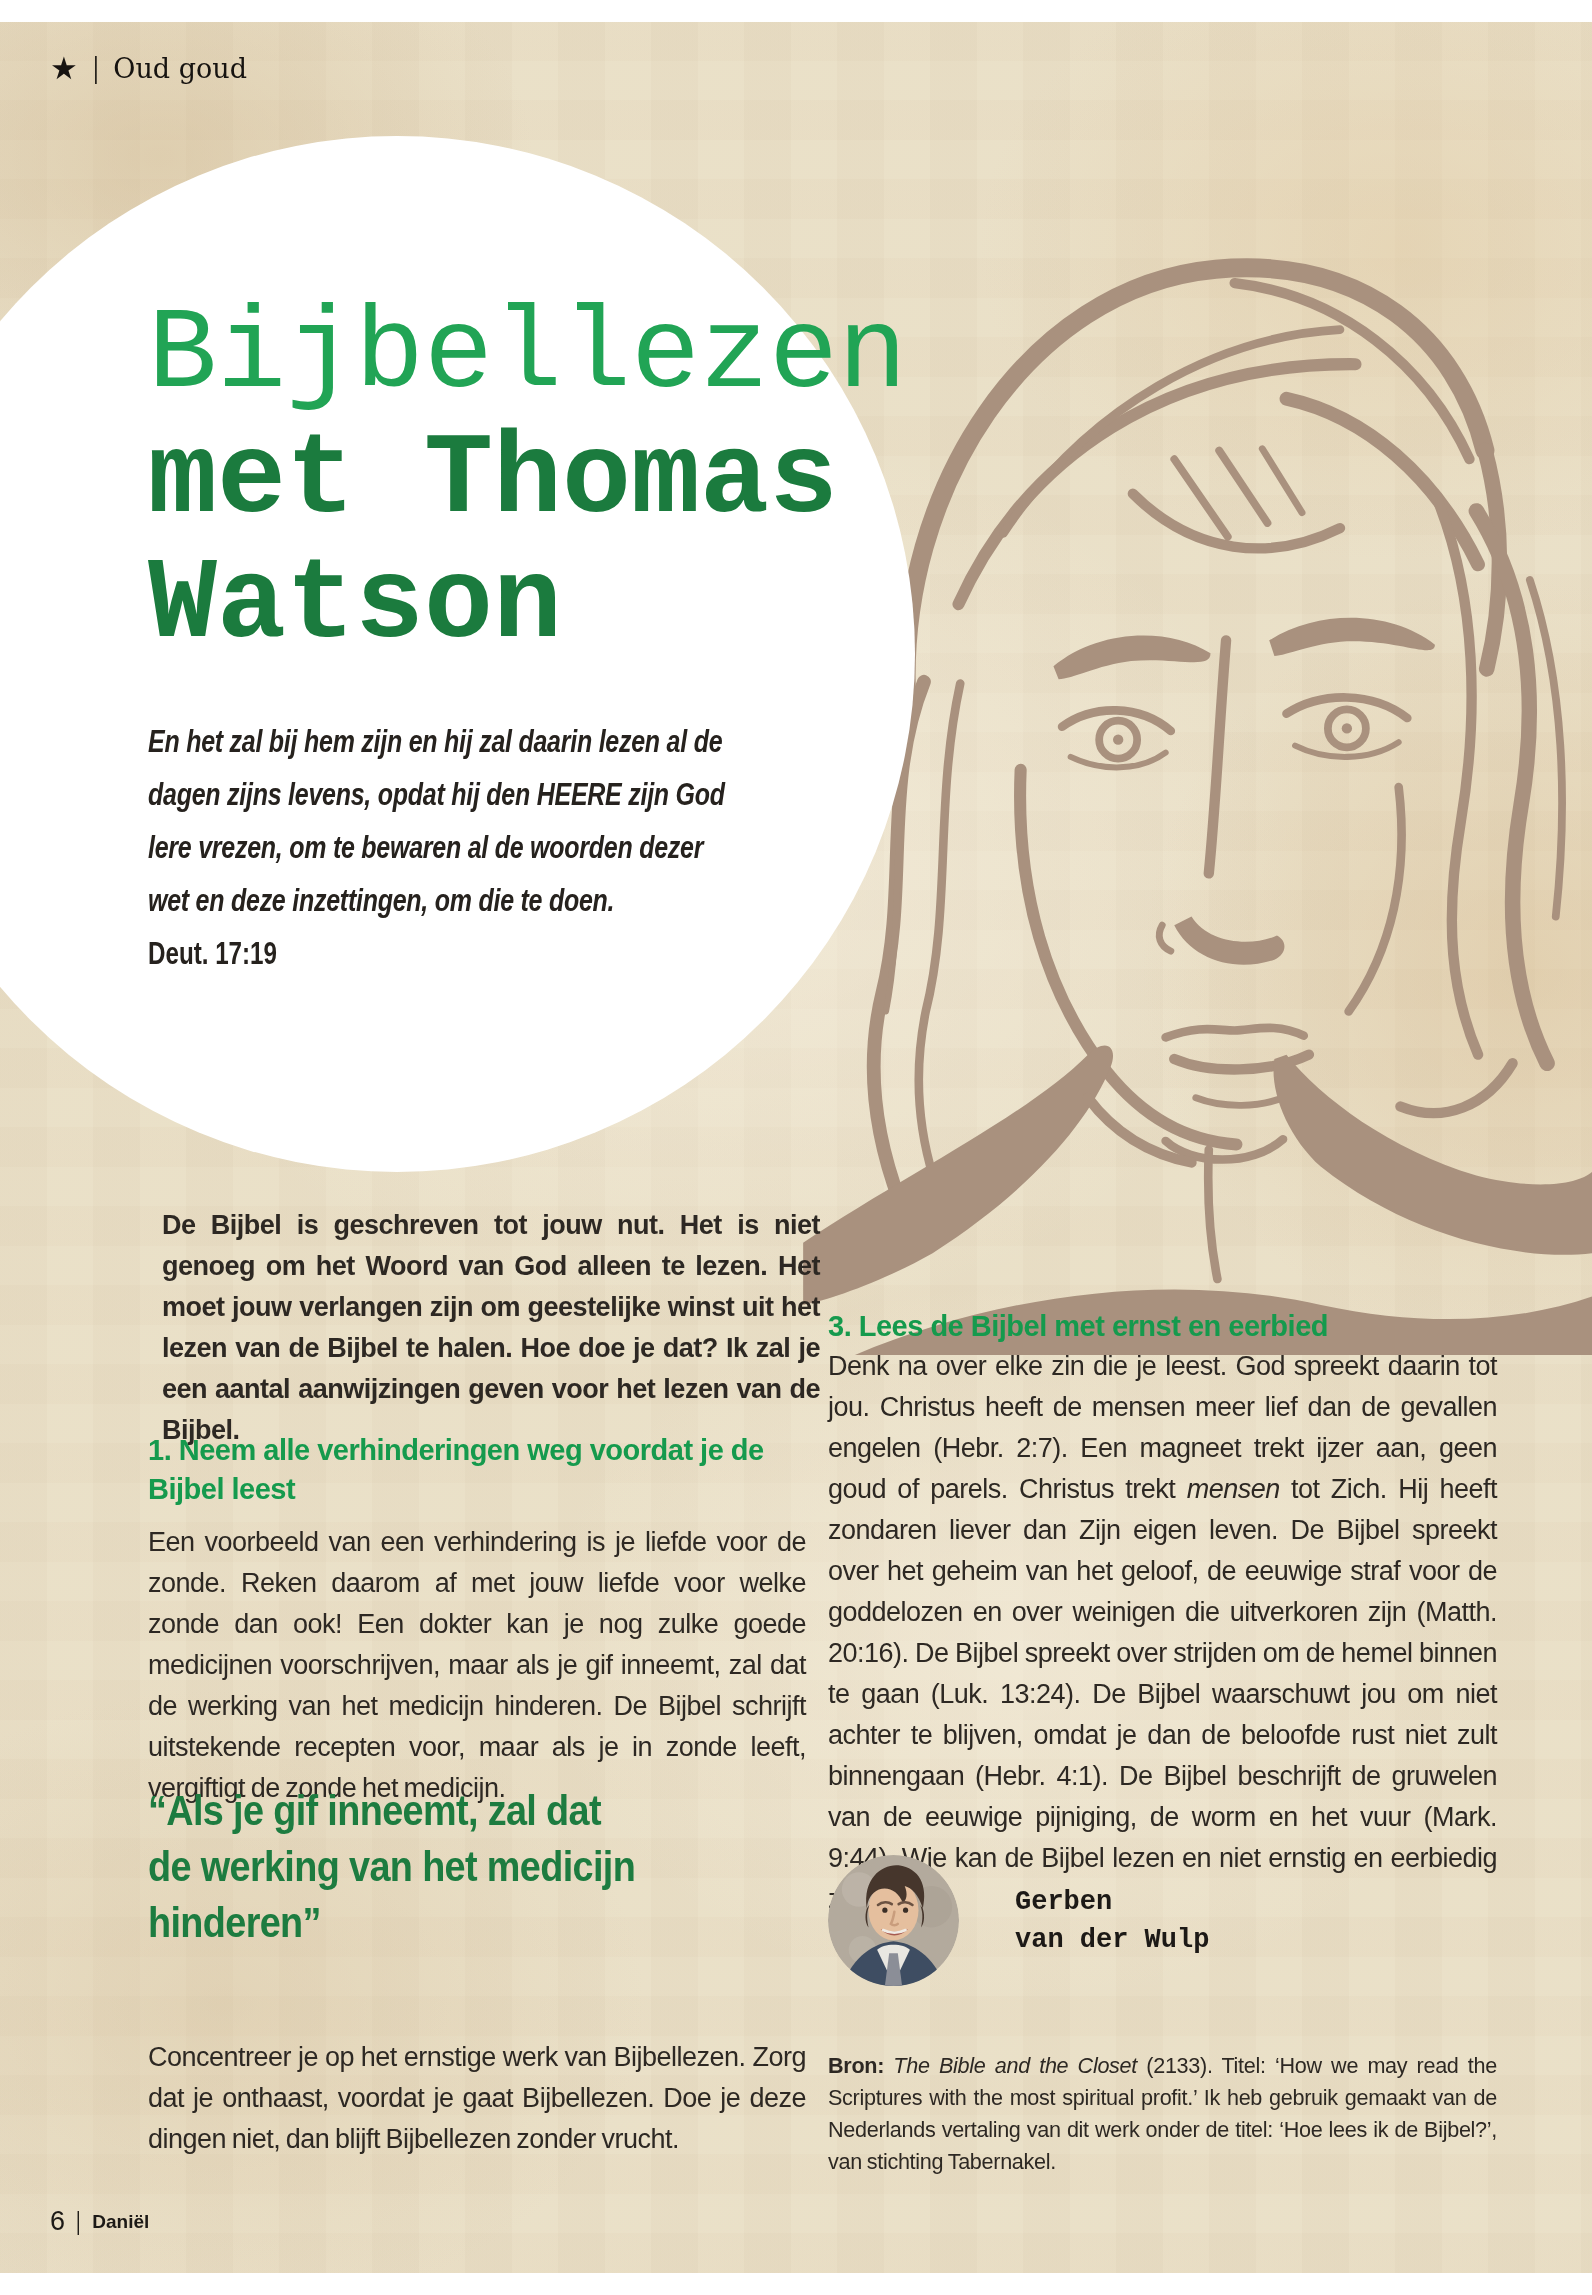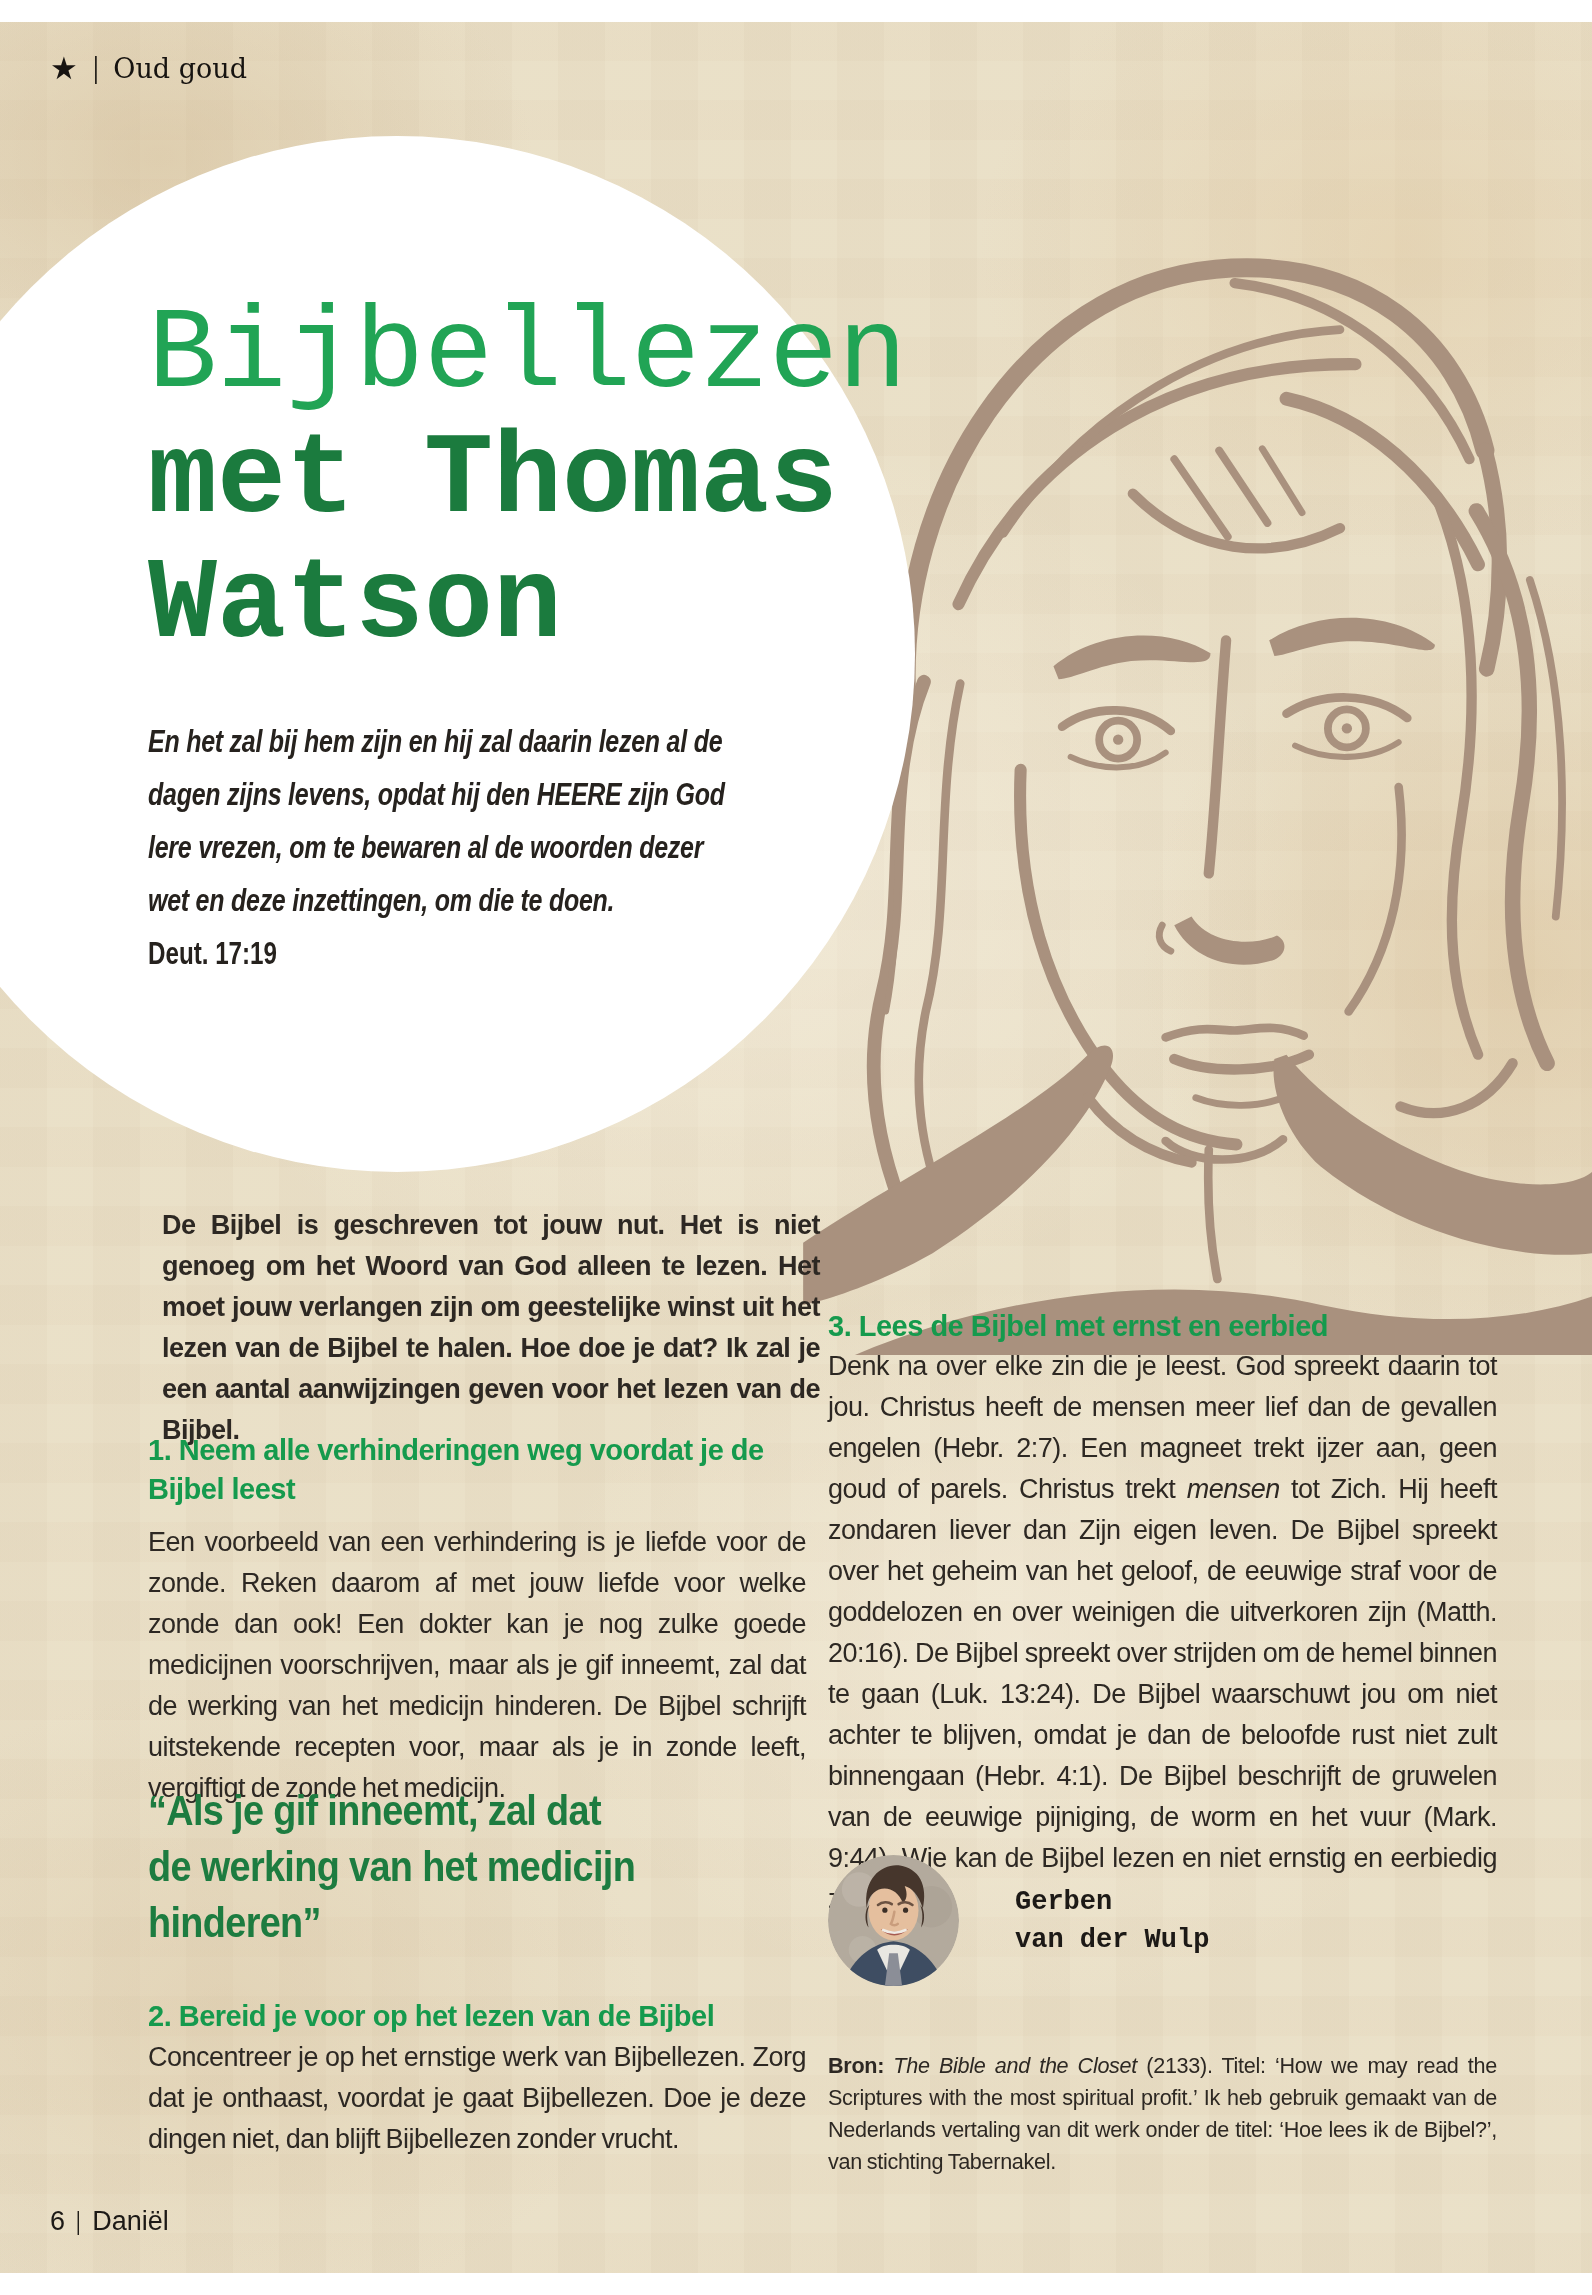--- a/index.html
+++ b/index.html
@@ -60,21 +60,21 @@
     font-size:27px;line-height:38px;color:#1c1916;padding-top:28px;}
 
   .source{position:absolute;left:828px;top:2028px;width:669px;z-index:4;
     font-size:21.6px;line-height:32px;letter-spacing:-0.3px;word-spacing:-0.9px;text-align:justify;color:#2d2823;}
   .source .b{font-weight:700;}
   .source .i{font-style:italic;}
 
   .footer{position:absolute;left:50px;top:2206px;z-index:6;display:flex;align-items:center;gap:10.4px;color:#1c1916;}
   .footer .num{font-size:27px;}
   .footer .bar{font-size:25px;transform:scaleX(.7);}
-  .footer .mag{font-size:27px;font-weight:400;}
+  .footer .mag{font-size:19px;font-weight:700;}
 </style>
 </head>
 <body>
 
 <div class="page">
 
   <div class="parchment"></div>
   <div class="strip top"></div>
   <div class="strip bottom"></div>
 
@@ -160,21 +160,20 @@
 
   <div class="col h-green" style="left:148px;top:1431px;width:658px;">1. Neem alle verhinderingen weg voordat je de Bijbel leest</div>
   <div class="col body-txt" style="left:148px;top:1522px;width:658px;">Een voorbeeld van een verhindering is je liefde voor de zonde. Reken daarom af met jouw liefde voor welke zonde dan ook! Een dokter kan je nog zulke goede medicijnen voorschrijven, maar als je gif inneemt, zal dat de werking van het medicijn hinderen. De Bijbel schrijft uitstekende recepten voor, maar als je in zonde leeft, vergiftigt de zonde het medicijn.</div>
 
   <div class="pullquote">
     <div>“Als je gif inneemt, zal dat</div>
     <div>de werking van het medicijn</div>
     <div>hinderen”</div>
   </div>
 
-  <div class="col h-green" style="left:148px;top:1997px;width:658px;">2. Bereid je voor op het lezen van de Bijbel</div>
   <div class="col body-txt" style="left:148px;top:2037px;width:658px;">Concentreer je op het ernstige werk van Bijbellezen. Zorg dat je onthaast, voordat je gaat Bijbellezen. Doe je deze dingen niet, dan blijft Bijbellezen zonder vrucht.</div>
 
   <div class="col h-green" style="left:828px;top:1307px;width:669px;">3. Lees de Bijbel met ernst en eerbied</div>
   <div class="col body-txt" style="left:828px;top:1346px;width:669px;">
     <span>Denk na over elke zin die je leest. God spreekt daarin tot jou. Christus heeft de mensen meer lief dan de gevallen engelen (Hebr. 2:7). Een magneet trekt ijzer aan, geen goud of parels. Christus trekt </span><span style="font-style:italic">mensen</span><span> tot Zich. Hij heeft zondaren liever dan Zijn eigen leven. De Bijbel spreekt over het geheim van het geloof, de eeuwige straf voor de goddelozen en over weinigen die uitverkoren zijn (Matth. 20:16). De Bijbel spreekt over strijden om de hemel binnen te gaan (Luk. 13:24). De Bijbel waarschuwt jou om niet achter te blijven, omdat je dan de beloofde rust niet zult binnengaan (Hebr. 4:1). De Bijbel beschrijft de gruwelen van de eeuwige pijniging, de worm en het vuur (Mark. 9:44). Wie kan de Bijbel lezen en niet ernstig en eerbiedig zijn?</span>
   </div>
 
   <div class="author">
     <div class="avatar">
       <svg viewBox="0 0 152 152" width="131" height="131">

